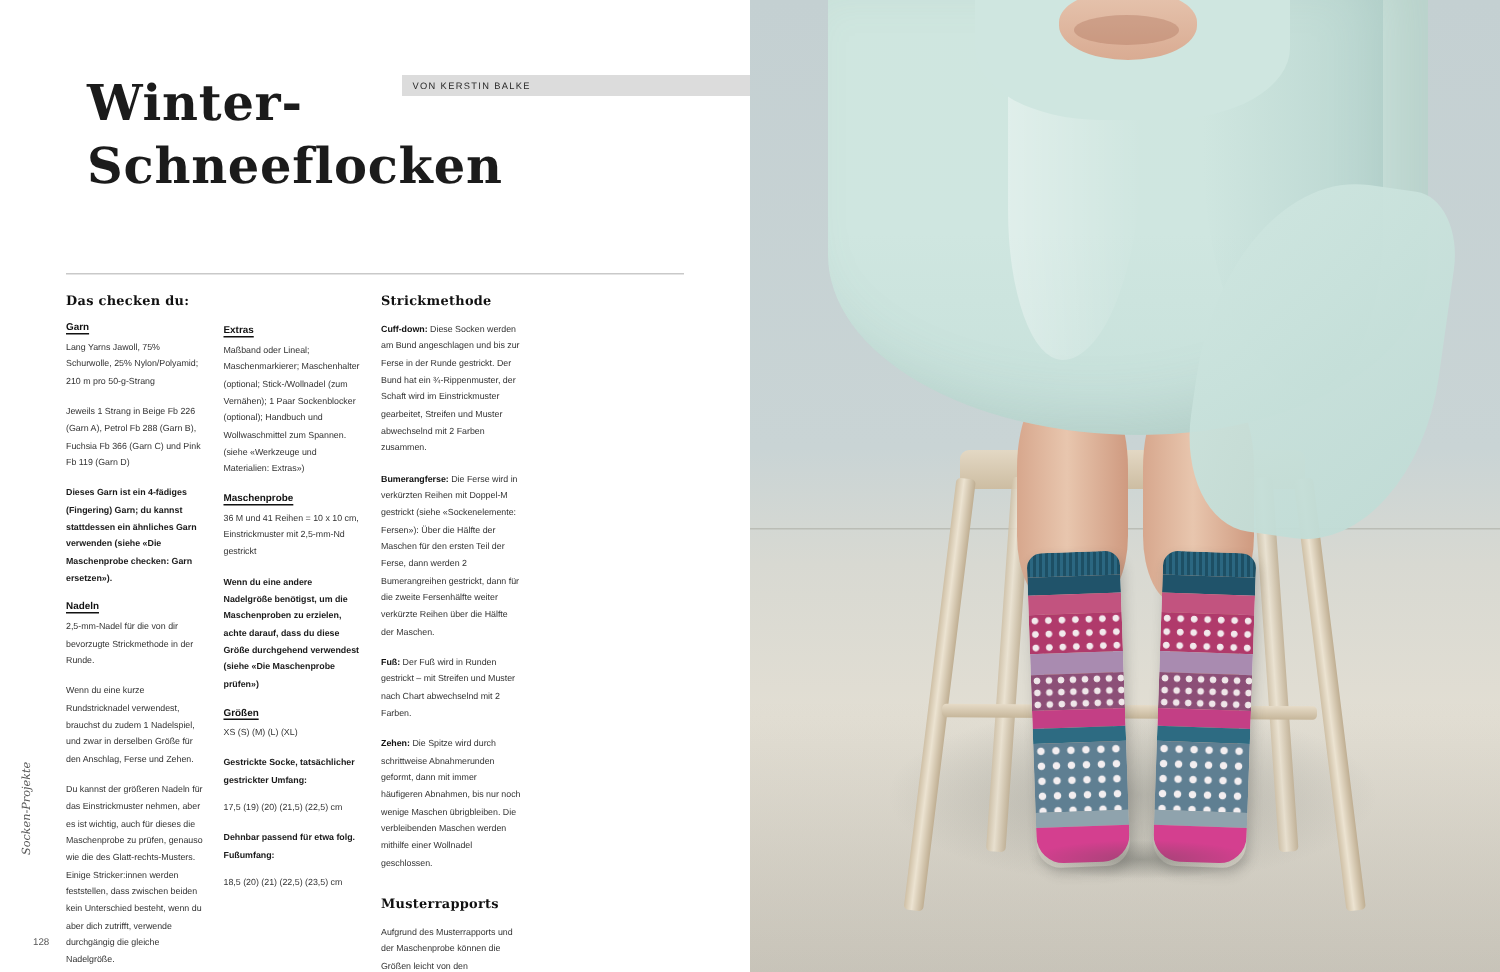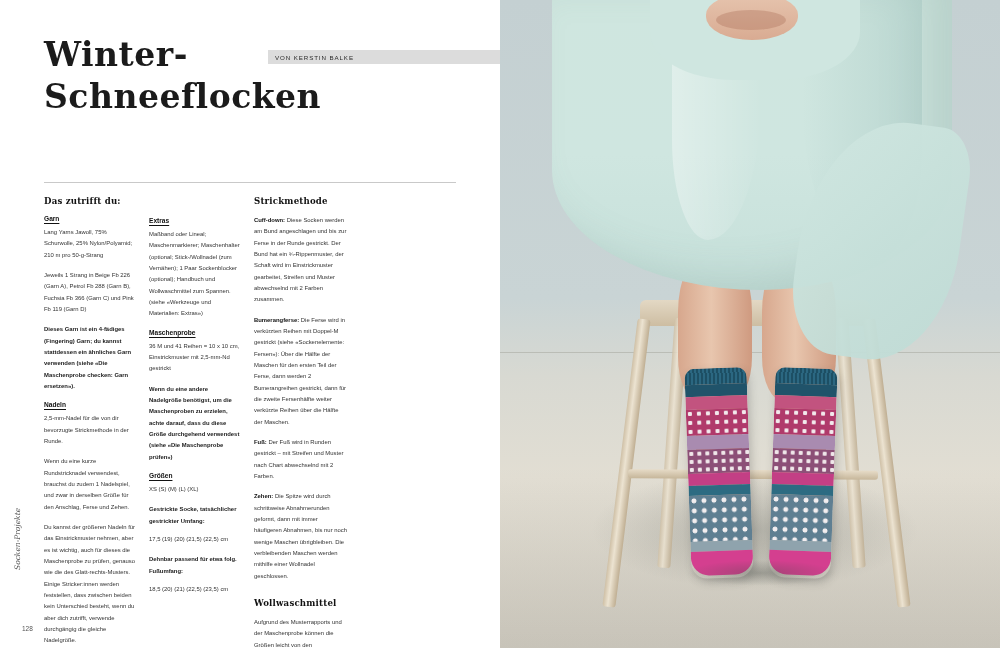--- a/index.html
+++ b/index.html
@@ -31,21 +31,21 @@
     top: 34px;
     width: 300px;
   }
   .title {
     font-family: "DejaVu Serif", serif;
     font-weight: bold;
     font-size: 33px;
     line-height: 1.28;
     letter-spacing: 0.5px;
     color: #1b1b1b;
-    margin: 0;
+    margin: 14px;
     white-space: pre-line;
   }
   .byline-wrap {
     position: absolute;
     left: 268px;
     top: 50px;
     width: 232px;
     height: 14px;
     background: #dcdcdc;
     display: flex;
@@ -308,21 +308,21 @@
     <div class="byline-wrap">
       <div class="byline">VON KERSTIN BALKE</div>
     </div>
 
 
     <div class="rule"></div>
 
     <div class="columns">
 
       <div class="col c1">
-        <div class="sec-head">Das zutrifft du:</div>
+        <div class="sec-head">Das checken du:</div>
         <div class="sub-head">Garn</div>
         <p class="body">Lang Yarns Jawoll, 75% Schurwolle, 25% Nylon/Polyamid; 210 m pro 50-g-Strang</p>
         <p class="body">Jeweils 1 Strang in Beige Fb 226 (Garn A), Petrol Fb 288 (Garn B), Fuchsia Fb 366 (Garn C) und Pink Fb 119 (Garn D)</p>
         <p class="body bold">Dieses Garn ist ein 4-fädiges (Fingering) Garn; du kannst stattdessen ein ähnliches Garn verwenden (siehe «Die Maschenprobe checken: Garn ersetzen»).</p>
         <div class="sub-head">Nadeln</div>
         <p class="body">2,5-mm-Nadel für die von dir bevorzugte Strickmethode in der Runde.</p>
         <p class="body">Wenn du eine kurze Rundstricknadel verwendest, brauchst du zudem 1 Nadelspiel, und zwar in derselben Größe für den Anschlag, Ferse und Zehen.</p>
         <p class="body">Du kannst der größeren Nadeln für das Einstrickmuster nehmen, aber es ist wichtig, auch für dieses die Maschenprobe zu prüfen, genauso wie die des Glatt-rechts-Musters. Einige Stricker:innen werden feststellen, dass zwischen beiden kein Unterschied besteht, wenn du aber dich zutrifft, verwende durchgängig die gleiche Nadelgröße.</p>
       </div>
 
@@ -341,21 +341,21 @@
         <p class="body">18,5 (20) (21) (22,5) (23,5) cm</p>
       </div>
 
       <div class="col c3">
         <div class="sec-head">Strickmethode</div>
         <p class="body"><span class="run-in">Cuff-down:</span> <span>Diese Socken werden am Bund angeschlagen und bis zur Ferse in der Runde gestrickt. Der Bund hat ein ¾-Rippenmuster, der Schaft wird im Einstrickmuster gearbeitet, Streifen und Muster abwechselnd mit 2 Farben zusammen.</span></p>
         <p class="body"><span class="run-in">Bumerangferse:</span> <span>Die Ferse wird in verkürzten Reihen mit Doppel-M gestrickt (siehe «Sockenelemente: Fersen»): Über die Hälfte der Maschen für den ersten Teil der Ferse, dann werden 2 Bumerangreihen gestrickt, dann für die zweite Fersenhälfte weiter verkürzte Reihen über die Hälfte der Maschen.</span></p>
         <p class="body"><span class="run-in">Fuß:</span> <span>Der Fuß wird in Runden gestrickt – mit Streifen und Muster nach Chart abwechselnd mit 2 Farben.</span></p>
         <p class="body"><span class="run-in">Zehen:</span> <span>Die Spitze wird durch schrittweise Abnahmerunden geformt, dann mit immer häufigeren Abnahmen, bis nur noch wenige Maschen übrigbleiben. Die verbleibenden Maschen werden mithilfe einer Wollnadel geschlossen.</span></p>
         <div class="spacer-s"></div>
-        <div class="sec-head">Wollwaschmittel</div>
+        <div class="sec-head">Musterrapports</div>
         <p class="body">Aufgrund des Musterrapports und der Maschenprobe können die Größen leicht von den Grundabmessungen abweichen – prüfe deshalb die Größenangaben; um festzustellen, welche Größe am besten zu deinem Fuß passt.</p>
       </div>
 
     </div>
 
     <div class="vertical-note">Socken-Projekte</div>
     <div class="folio">128</div>
   </div>
 
   <div class="right-page">

